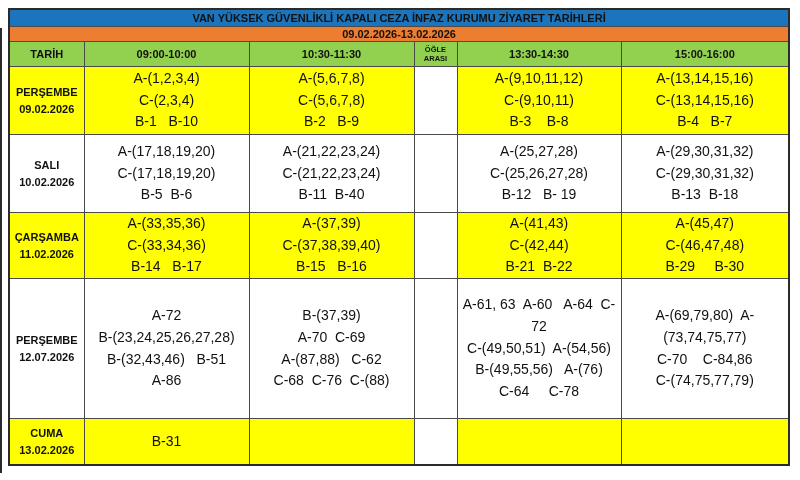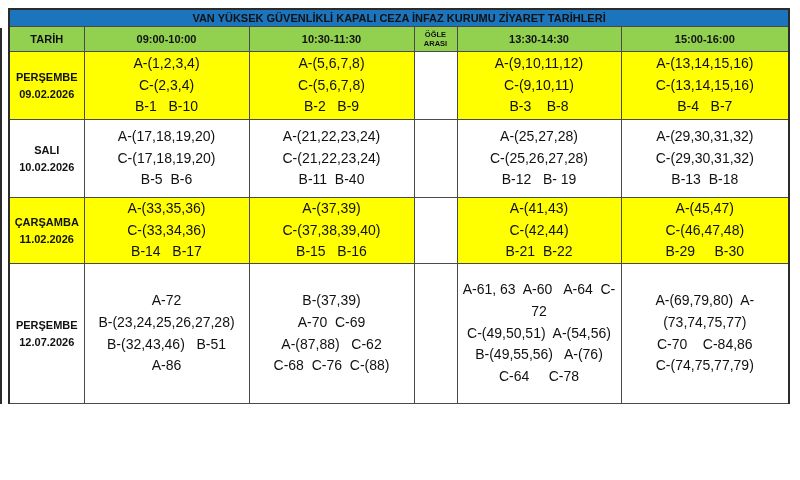--- a/index.html
+++ b/index.html
@@ -1,18 +1,18 @@
 <!DOCTYPE html>
 <html><head>
 <meta charset="utf-8">
 <style>
   html,body{margin:0;padding:0;}
   .page{
     position:relative;
-    width:800px;height:404px;
+    width:800px;height:480px;
     background:#ffffff;
     font-family:"Liberation Sans", sans-serif;
     overflow:hidden;
   }
   .edge-line{
     position:absolute;left:0;top:28px;width:2px;height:445px;
     background:#2a2a2a;
   }
   table.sched{
     position:absolute;left:8px;top:8px;
@@ -95,20 +95,23 @@
       <col style="width:43px">
         <col style="width:164px">
         <col style="width:168px">
     </colgroup>
 
     <tbody>
         <tr class="title-row">
       <td colspan="6">VAN YÜKSEK GÜVENLİKLİ KAPALI CEZA İNFAZ KURUMU ZİYARET TARİHLERİ</td>
     </tr>
 
+    <tr class="orange-row">
+      <td colspan="6">09.02.2026-13.02.2026</td>
+    </tr>
 
 
     <tr class="head-row">
       <td>TARİH</td>
       <td>09:00-10:00</td>
       <td>10:30-11:30</td>
       <td class="lunch-head">ÖĞLE ARASI</td>
       <td>13:30-14:30</td>
       <td>15:00-16:00</td>
     </tr>

